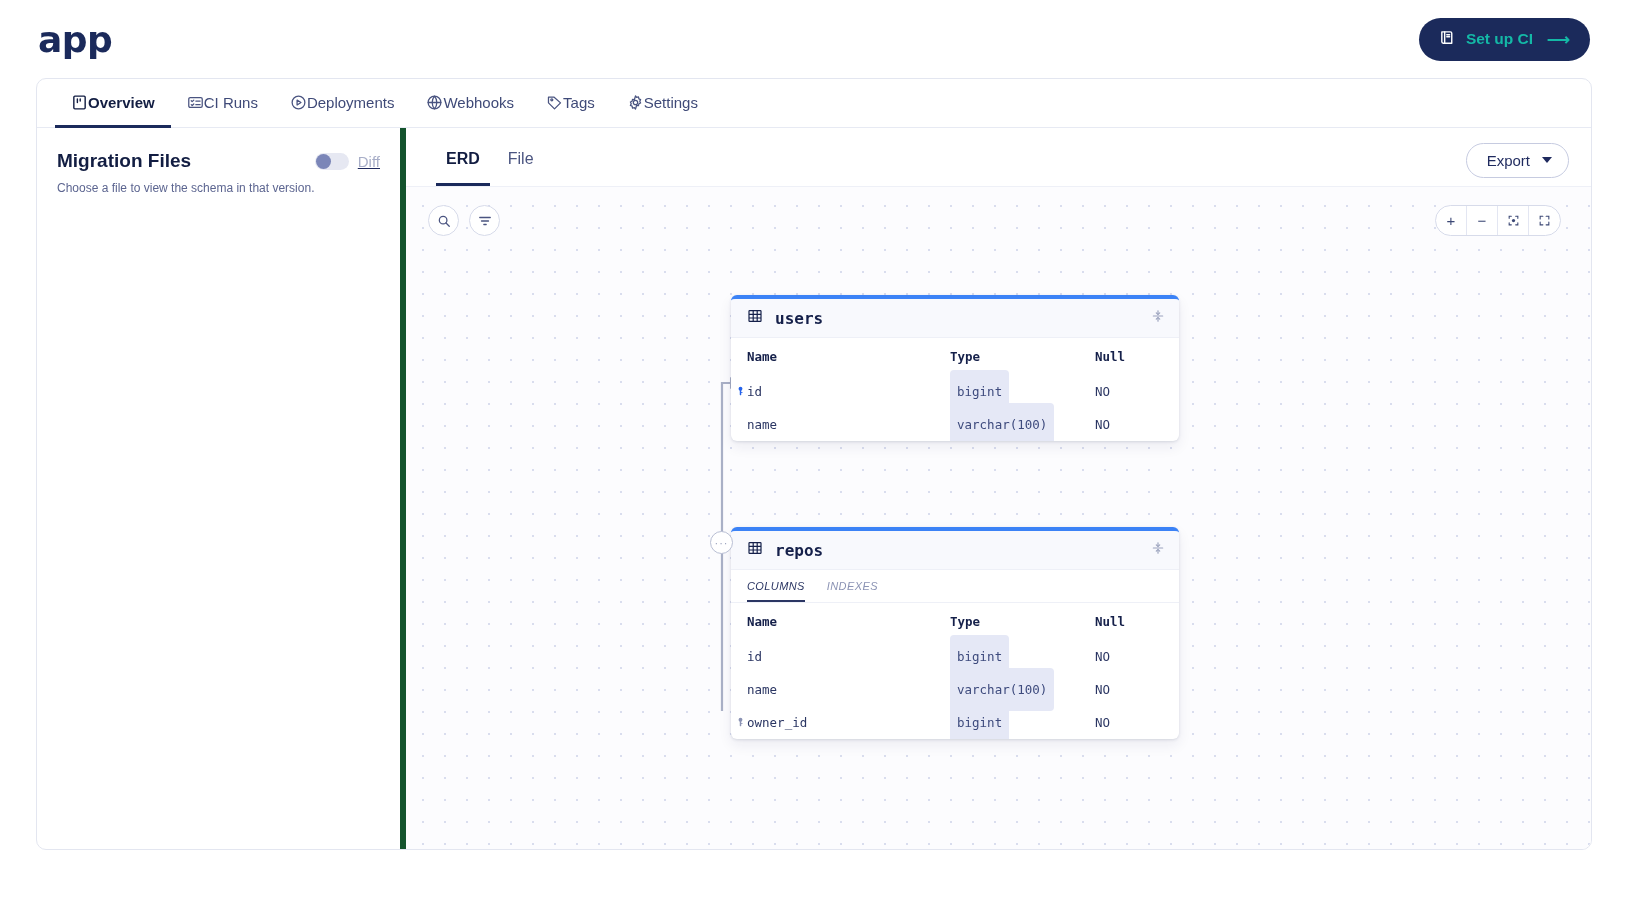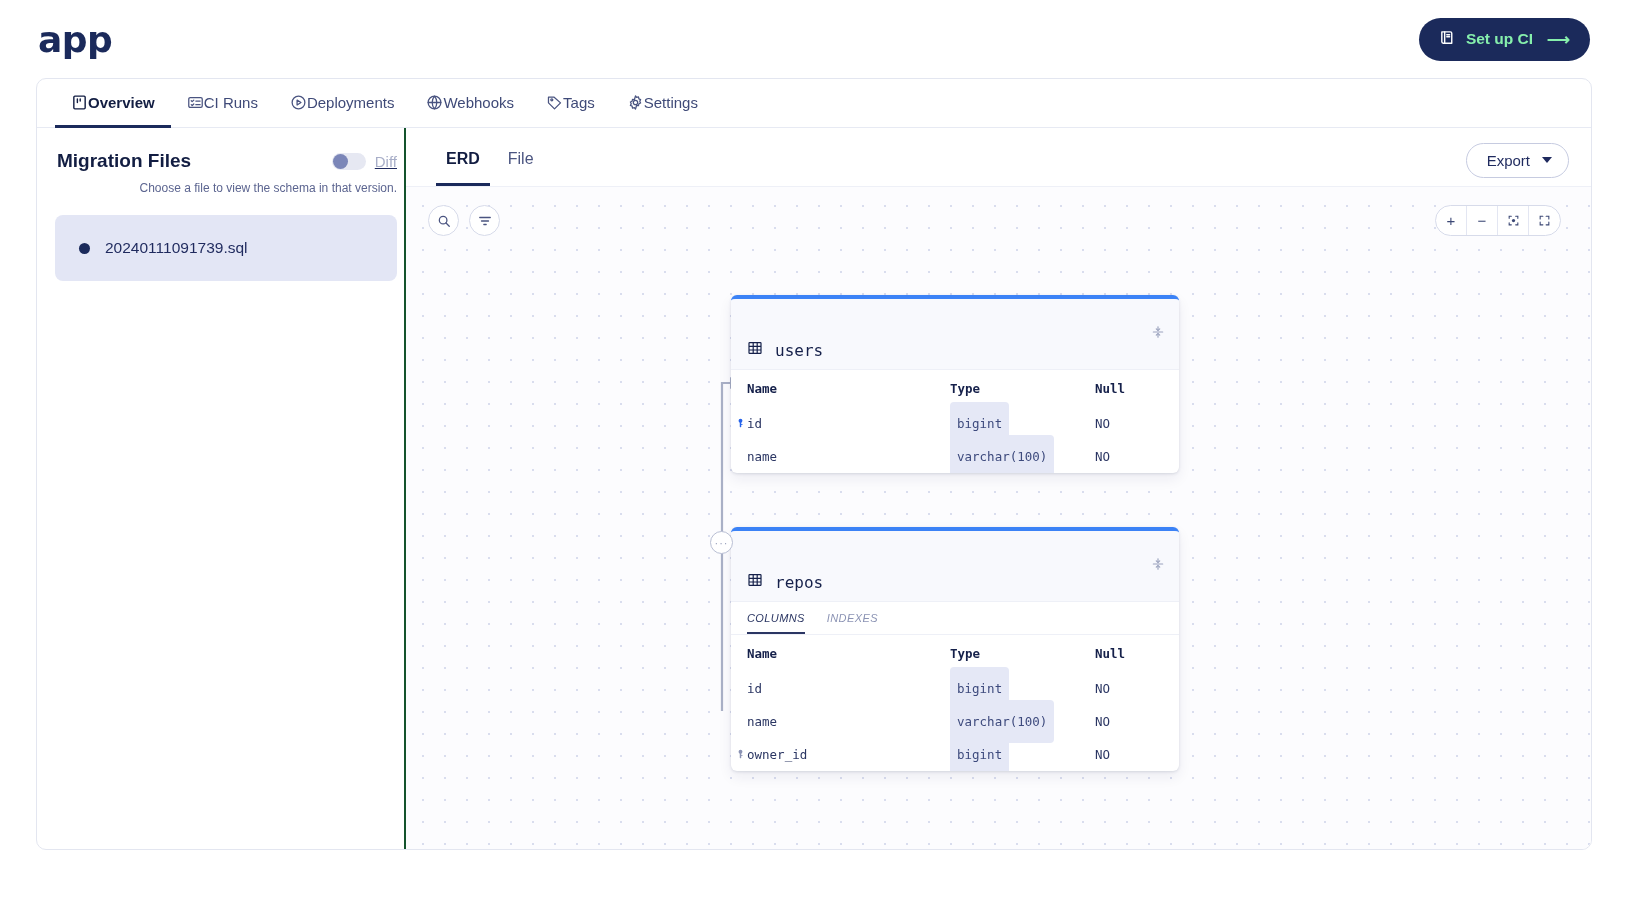--- a/index.html
+++ b/index.html
@@ -24,21 +24,21 @@
     font-weight: 800;
     letter-spacing: -0.5px;
     color: #1b2a5b;
     font-family: "DejaVu Sans", sans-serif;
   }
   .setup-ci-btn {
     display: inline-flex;
     align-items: center;
     gap: 10px;
     background: #1b2a5b;
-    color: #86efac;
+    color: #14b8a6;
     border: none;
     border-radius: 999px;
     padding: 11px 22px 11px 20px;
     font-size: 15.5px;
     font-weight: 700;
     cursor: pointer;
     font-family: "Liberation Sans", sans-serif;
   }
   .setup-ci-btn .arrow { font-size: 16px; margin-left: 4px; letter-spacing:-2px;}
 
@@ -79,23 +79,22 @@
 
   
   .body {
     flex: 1;
     display: flex;
     min-height: 0;
   }
   .sidebar {
     width: 369px;
     flex: none;
-    border-right: 2px solid #14532d;
-    padding: 22px 7px 0 18px;
-    text-align: right;
+    border-right: 6px solid #14532d;
+    padding: 22px 20px 0 18px;
   }
   .sb-head {
     display: flex;
     align-items: center;
     justify-content: space-between;
     padding: 0 0 0 2px;
   }
   .sb-title { font-size: 19px; font-weight: 700; color: #121d42; }
   .diff-wrap { display: flex; align-items: center; gap: 9px; text-decoration: underline; }
   .toggle {
@@ -220,21 +219,21 @@
   }
   .tcard-head {
     display: flex; align-items: center; justify-content: space-between;
     background: #f8f9fd;
     padding: 9px 14px 9px 16px;
     border-bottom: 1px solid #eef0f7;
   }
   .tcard-title {
     display: flex; align-items: center; gap: 12px;
     font-family: "DejaVu Sans Mono", monospace;
-    font-size: 16px; font-weight: 400; color: #15204a; margin-top: 32px;
+    font-size: 16px; font-weight: 700; color: #15204a;
   }
   .collapse-ico { cursor: pointer; }
   .card-tabs {
     display: flex; gap: 22px;
     padding: 10px 16px 0 16px;
     border-bottom: 1px solid #eef0f7;
     background: #fff;
   }
   .card-tab {
     font-size: 11px; letter-spacing: .4px;
@@ -375,24 +374,20 @@
     <div class="sidebar">
       <div class="sb-head">
         <div class="sb-title">Migration Files</div>
         <div class="diff-wrap">
           <div class="toggle"></div>
           <div class="diff-label">Diff</div>
         </div>
       </div>
       <div class="sb-sub">Choose a file to view the schema in that version.</div>
 
-      <div class="file-item">
-        <span class="file-dot"></span>
-        <span class="file-name">20240111091739.sql</span>
-      </div>
     </div>
 
     <div class="content">
 
       <div class="content-head">
         <div class="subtabs">
           <div class="subtab active">
             <span>ERD</span>
           </div>
           <div class="subtab">

